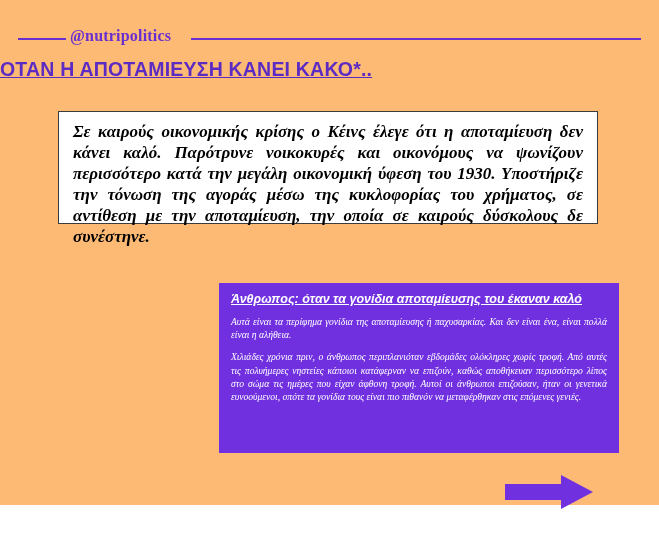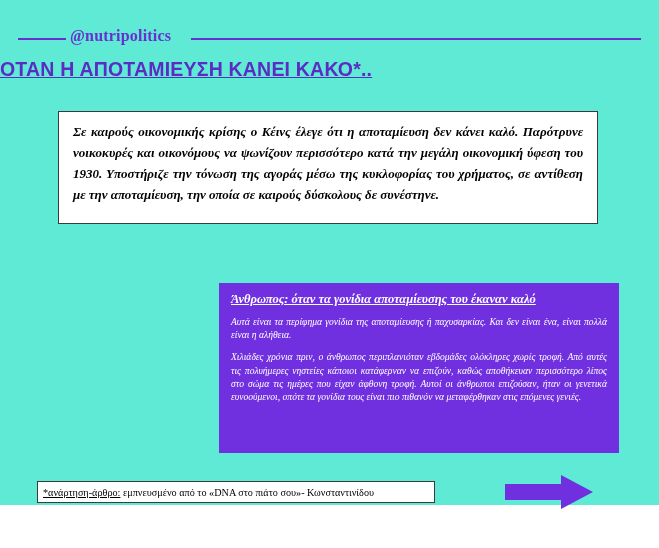--- a/index.html
+++ b/index.html
@@ -12,21 +12,21 @@
     background: #ffffff;
     font-family: "Liberation Sans", sans-serif;
     overflow: hidden;
     position: relative;
   }
   .slide {
     position: absolute;
     left: 0; top: 0;
     width: 659px;
     height: 505px;
-    background: #5eead4;
+    background: #fdba74;
   }
 
   
   .header-rule {
     position: absolute;
     top: 38px;
     height: 2px;
     background: #6a2fd0;
   }
   .header-rule.left  { left: 18px;  width: 48px; }
@@ -69,41 +69,41 @@
     background: #ffffff;
     border: 1px solid #3b3b3b;
     box-sizing: border-box;
   }
   .box-top p {
     margin: 0;
     padding: 9px 14px 0 14px;
     font-family: "Liberation Serif", serif;
     font-style: italic;
     font-weight: bold;
-    font-size: 13px;
+    font-size: 17px;
     line-height: 21px;
     color: #000000;
     text-align: justify;
     text-align-last: left;
   }
 
   
   .box-purple {
     position: absolute;
     left: 219px;
     top: 283px;
     width: 400px;
     height: 170px;
     background: #7030e0;
     box-sizing: border-box;
   }
   .box-purple .ph {
     margin: 0;
     padding: 8px 12px 0 12px;
-    font-family: Liberation Serif, serif;
+    font-family: Liberation Sans, sans-serif;
     font-weight: bold;
     font-style: italic;
     font-size: 12.5px;
     color: #ffffff;
     text-decoration: underline;
     line-height: 16px;
   }
   .box-purple .pb {
     margin: 0;
     padding: 9px 12px 0 12px;
@@ -167,21 +167,18 @@
   <div class="box-top">
     <p>Σε καιρούς οικονομικής κρίσης ο Κέινς έλεγε ότι η αποταμίευση δεν κάνει καλό. Παρότρυνε νοικοκυρές και οικονόμους να ψωνίζουν περισσότερο κατά την μεγάλη οικονομική ύφεση του 1930. Υποστήριζε την τόνωση της αγοράς μέσω της κυκλοφορίας του χρήματος,  σε αντίθεση με την αποταμίευση, την οποία σε καιρούς δύσκολους  δε συνέστηνε.</p>
   </div>
 
   <div class="box-purple">
     <p class="ph">Άνθρωπος: όταν τα γονίδια αποταμίευσης του έκαναν καλό</p>
     <p class="pb second">Αυτά είναι τα περίφημα γονίδια της αποταμίευσης ή παχυσαρκίας. Και δεν είναι ένα, είναι πολλά είναι η αλήθεια.</p>
     <p class="pb">Χιλιάδες χρόνια πριν, ο άνθρωπος περιπλανιόταν εβδομάδες ολόκληρες χωρίς τροφή. Από αυτές τις πολυήμερες νηστείες κάποιοι κατάφερναν να επιζούν, καθώς αποθήκευαν περισσότερο λίπος στο σώμα τις ημέρες που είχαν άφθονη τροφή. Αυτοί οι άνθρωποι επιζούσαν, ήταν οι γενετικά ευνοούμενοι, οπότε τα γονίδια τους είναι πιο πιθανόν να μεταφέρθηκαν στις επόμενες γενιές.</p>
   </div>
 
-  <div class="box-foot">
-    <div class="txt"><span class="u">*ανάρτηση-άρθρο:</span><span> εμπνευσμένο από το «DNA στο πιάτο σου»- Κωνσταντινίδου</span></div>
-  </div>
 
   <svg class="arrow" viewBox="0 0 90 38">
     <polygon points="0,11 56,11 56,2 88,19 56,36 56,27 0,27" fill="#7030e0"></polygon>
   </svg>
 
 </div>
 
 </body></html>

